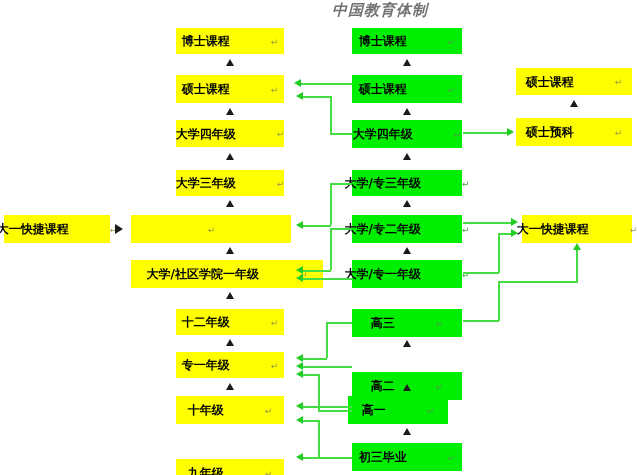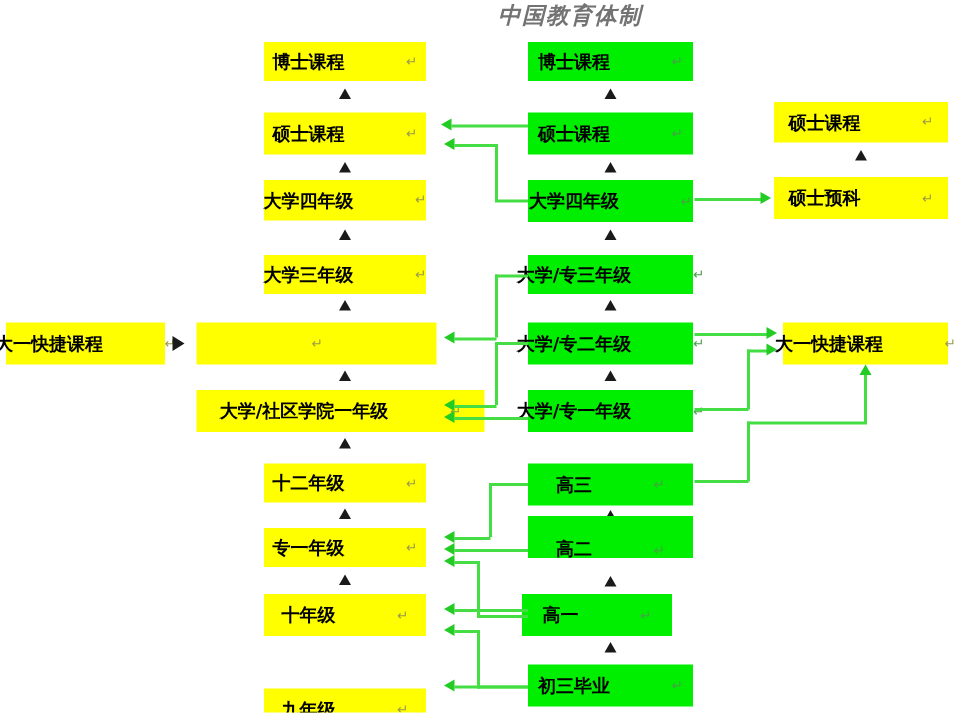--- a/index.html
+++ b/index.html
@@ -183,21 +183,21 @@
     <span>大学/专一年级</span>
       <span class="pilcrow">↵</span>
   </div>
 
   <div class="box green" style="left:352px;top:309px;width:110px;height:28px;">
     <span>高三</span>
       <span class="pilcrow">↵</span>
   </div>
   <div class="tri-up" style="left:403px;top:340px;"></div>
 
-  <div class="box green" style="left:352px;top:344px;width:110px;height:28px;align-items:flex-end;">
+  <div class="box green" style="left:352px;top:372px;width:110px;height:28px;">
     <span>高二</span>
       <span class="pilcrow">↵</span>
   </div>
   <div class="tri-up" style="left:403px;top:384px;"></div>
 
   <div class="box green" style="left:348px;top:396px;width:100px;height:28px;">
     <span>高一</span>
       <span class="pilcrow">↵</span>
   </div>
   <div class="tri-up" style="left:403px;top:428px;"></div>

